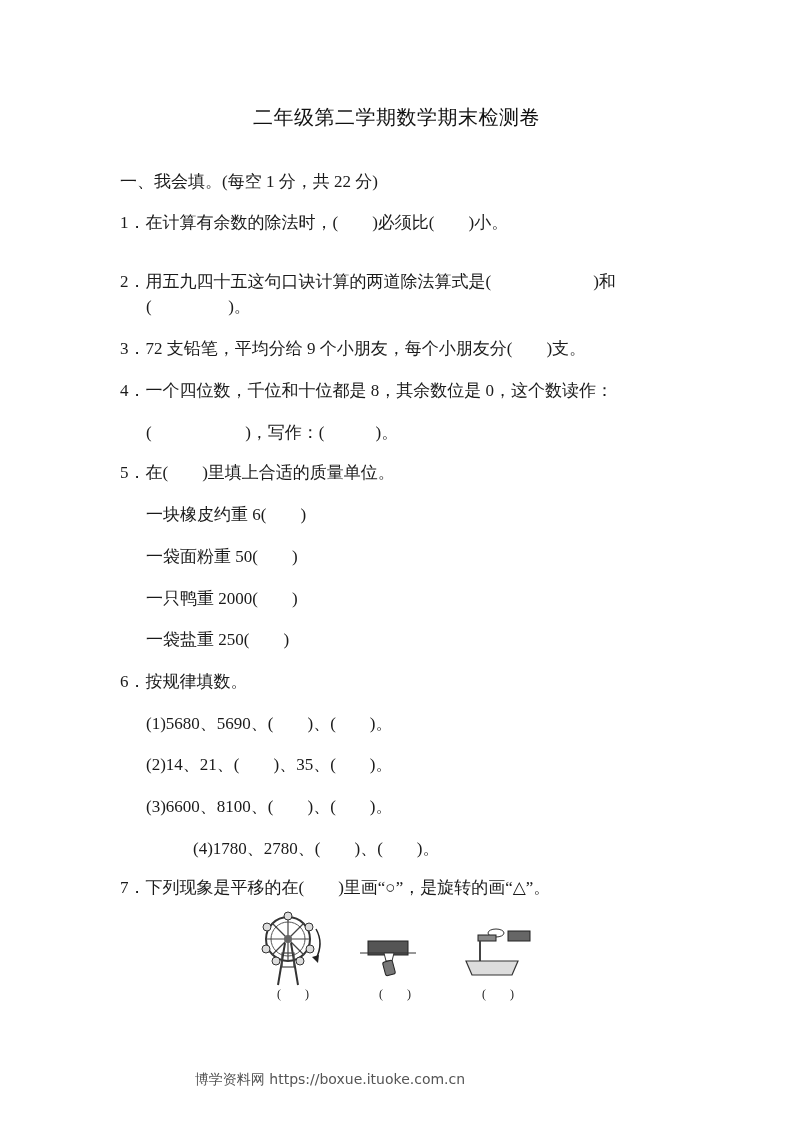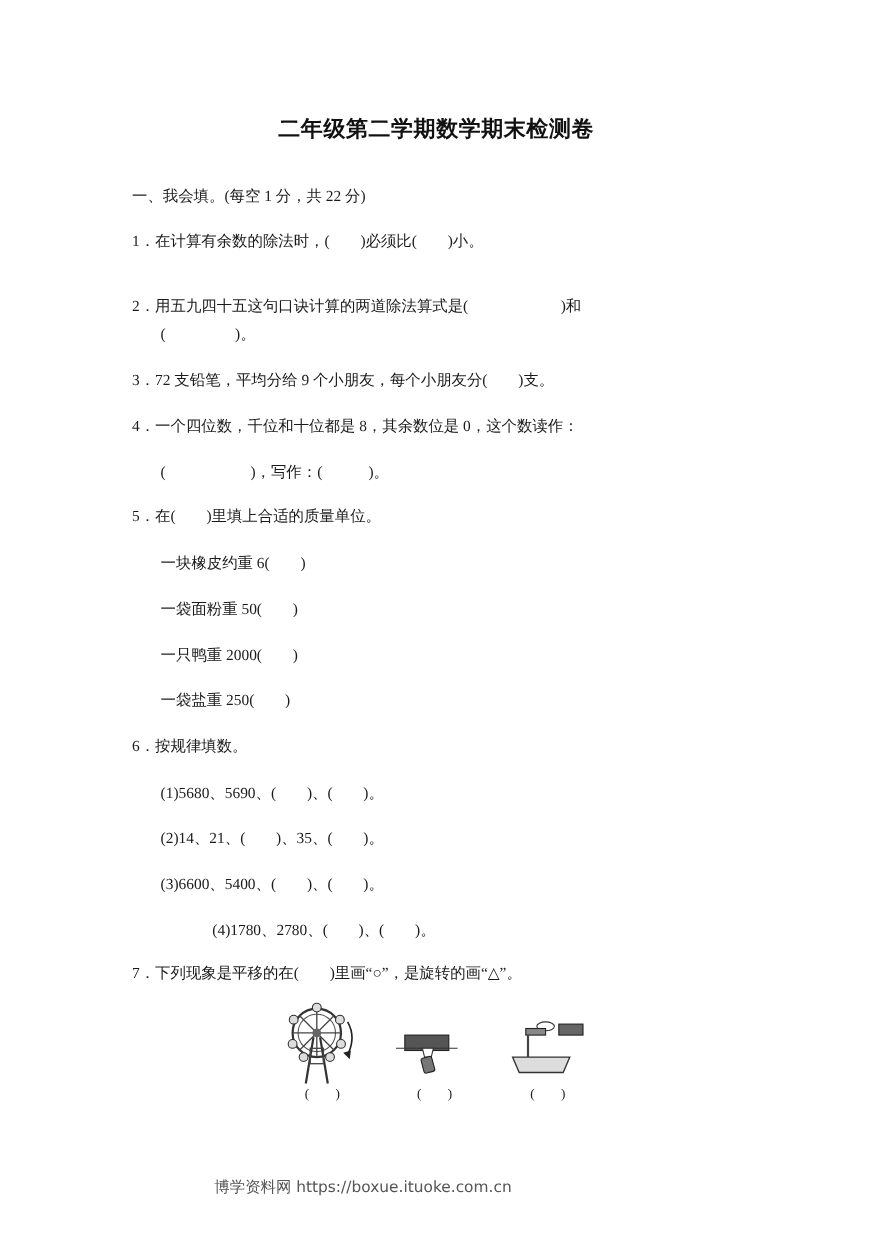--- a/index.html
+++ b/index.html
@@ -1,21 +1,21 @@
 <!DOCTYPE html>
 <html><head>
 <meta charset="utf-8">
 <style>
   html, body { margin: 0; padding: 0; background: #ffffff; }
   body { width: 793px; height: 1122px; position: relative; overflow: hidden;
          font-family: "Liberation Serif", "DejaVu Serif", serif; color: #1a1a1a; }
   .title { position: absolute; top: 104px; left: 0; width: 793px; text-align: center;
-           font-family: "DejaVu Sans", "Liberation Sans", sans-serif; font-weight: bold;
+           font-family: "DejaVu Sans", "Liberation Sans", sans-serif; font-weight: normal;
            font-size: 20px; letter-spacing: 0.5px; color: #111; }
-  .line { position: absolute; font-size: 14px; white-space: pre; color: #1a1a1a; }
+  .line { position: absolute; font-size: 17px; white-space: pre; color: #1a1a1a; }
   .pics { position: absolute; top: 905px; left: 258px; width: 280px; height: 100px; }
   .pic { position: absolute; top: 0; width: 80px; height: 100px; }
   .pic svg { position: absolute; top: 4px; left: 0; }
   .paren { position: absolute; top: 82px; font-size: 12px; white-space: pre; width: 80px; text-align: center; }
   .footer { position: absolute; top: 1071px; left: 0; width: 660px; text-align: center;
             font-family: "DejaVu Sans", "Liberation Sans", sans-serif; font-size: 14px; color: #555; }
 </style>
 </head>
 <body>
 
@@ -35,21 +35,21 @@
 
 <div class="line" style="top:461px;left:120px;">5．在(        )里填上合适的质量单位。</div>
 <div class="line" style="top:503px;left:146px;">一块橡皮约重 6(        )</div>
 <div class="line" style="top:545px;left:146px;text-align:center;">一袋面粉重 50(        )</div>
 <div class="line" style="top:587px;left:146px;">一只鸭重 2000(        )</div>
 <div class="line" style="top:628px;left:146px;">一袋盐重 250(        )</div>
 
 <div class="line" style="top:670px;left:120px;">6．按规律填数。</div>
 <div class="line" style="top:712px;left:146px;">(1)5680、5690、(        )、(        )。</div>
 <div class="line" style="top:753px;left:146px;">(2)14、21、(        )、35、(        )。</div>
-<div class="line" style="top:795px;left:146px;">(3)6600、5400、(        )、(        )。</div>
+<div class="line" style="top:795px;left:146px;">(3)6600、8100、(        )、(        )。</div>
 <div class="line" style="top:837px;left:146px;margin-left:47px;">(4)1780、2780、(        )、(        )。</div>
 
 <div class="line" style="top:876px;left:120px;">7．下列现象是平移的在(        )里画“○”，是旋转的画“△”。</div>
 
 <div class="pics">
   <div class="pic" style="left:0px;">
     <svg width="70" height="80" viewBox="0 0 70 80">
       <circle cx="30" cy="30" r="22" fill="none" stroke="#333" stroke-width="2"></circle>
       <circle cx="30" cy="30" r="17" fill="none" stroke="#555" stroke-width="1"></circle>
       <g stroke="#444" stroke-width="1.2">

